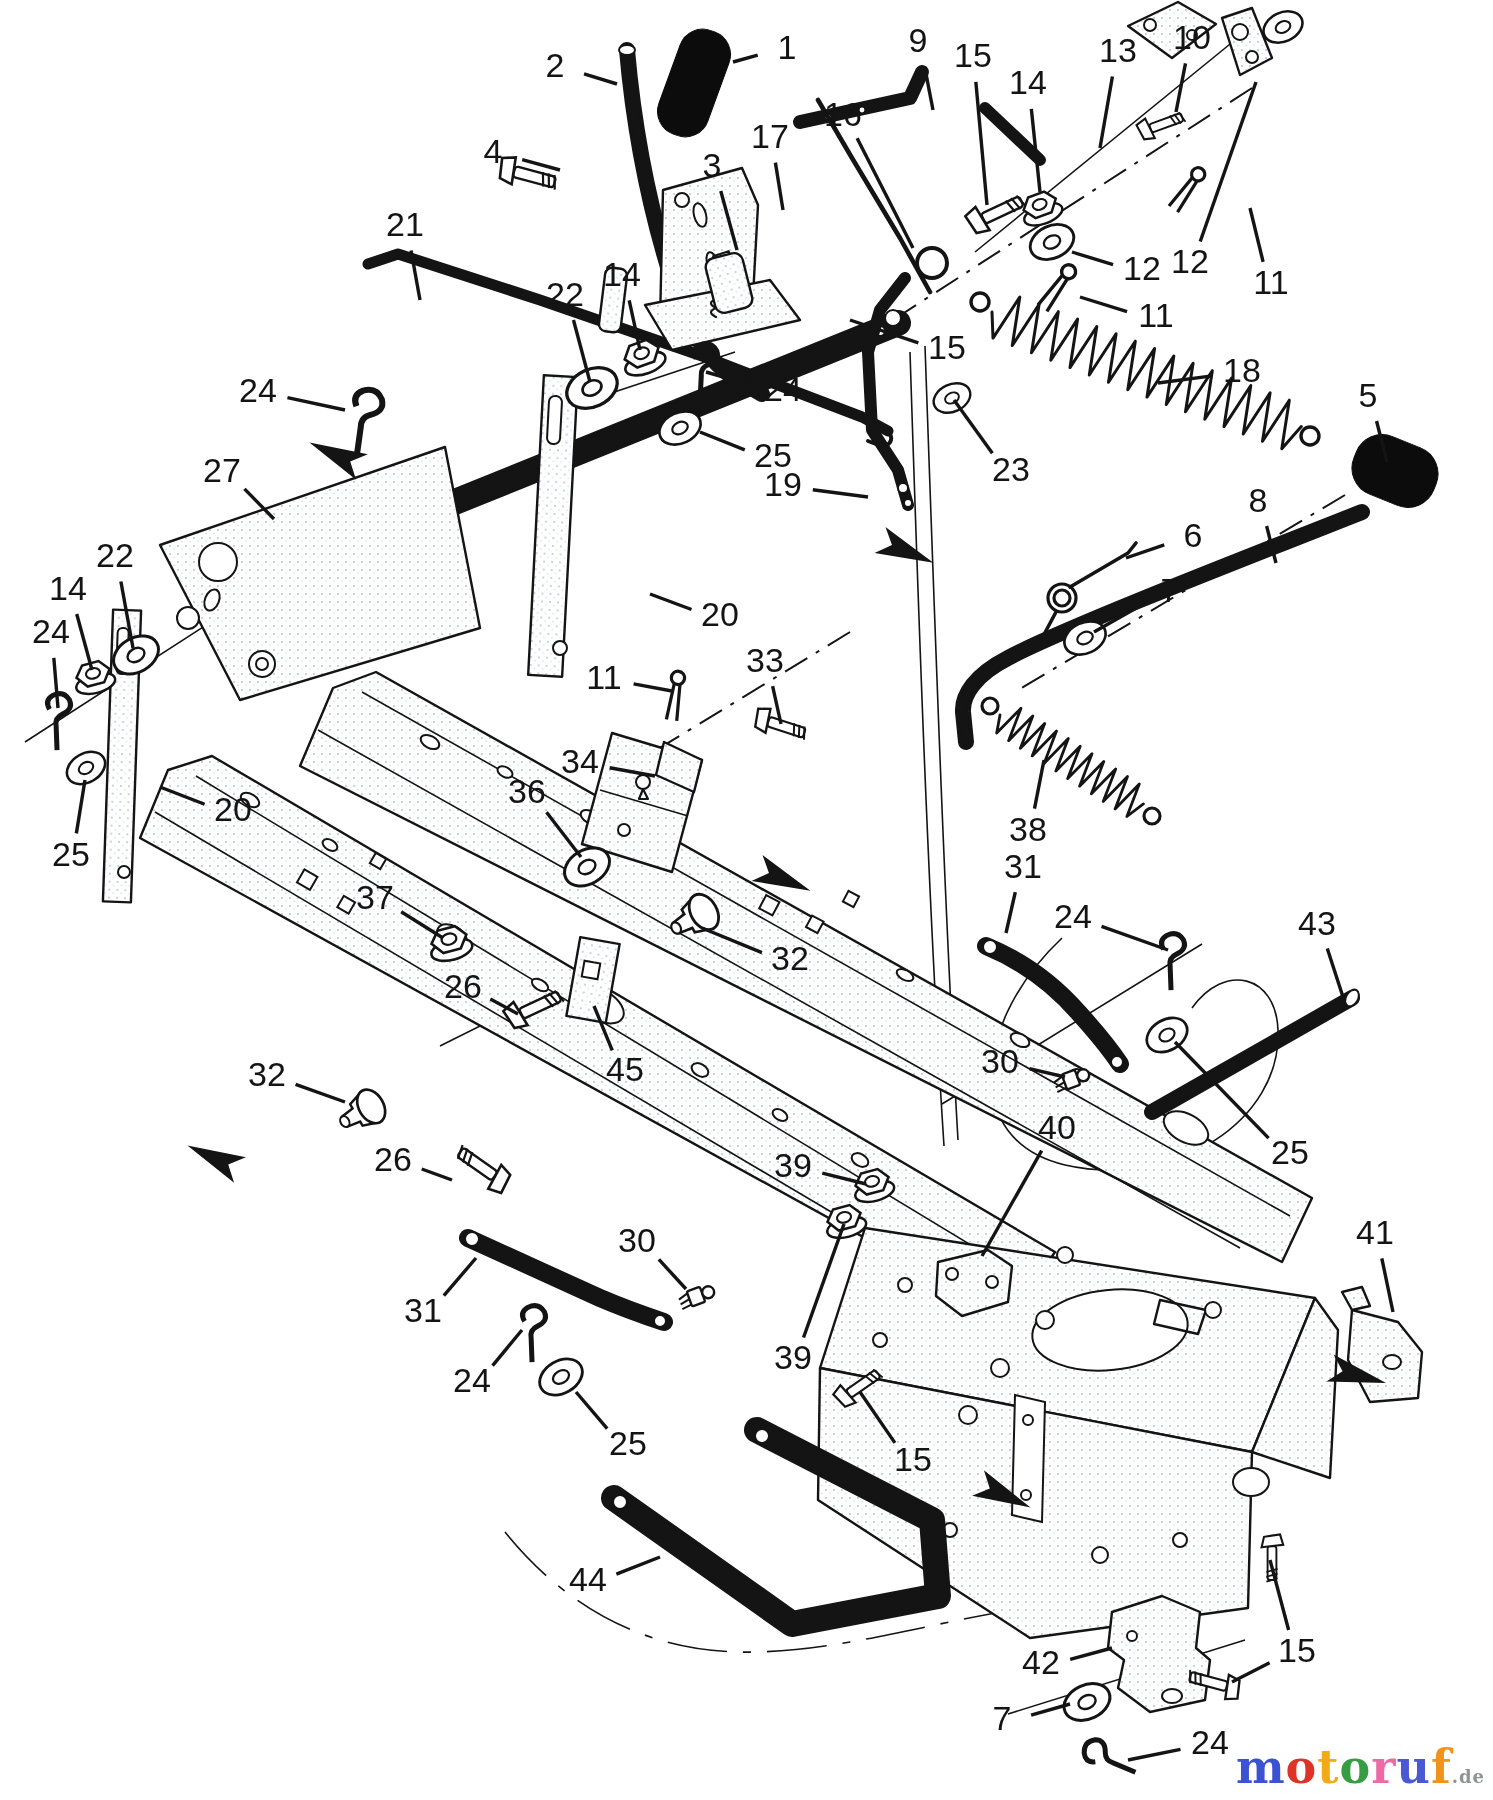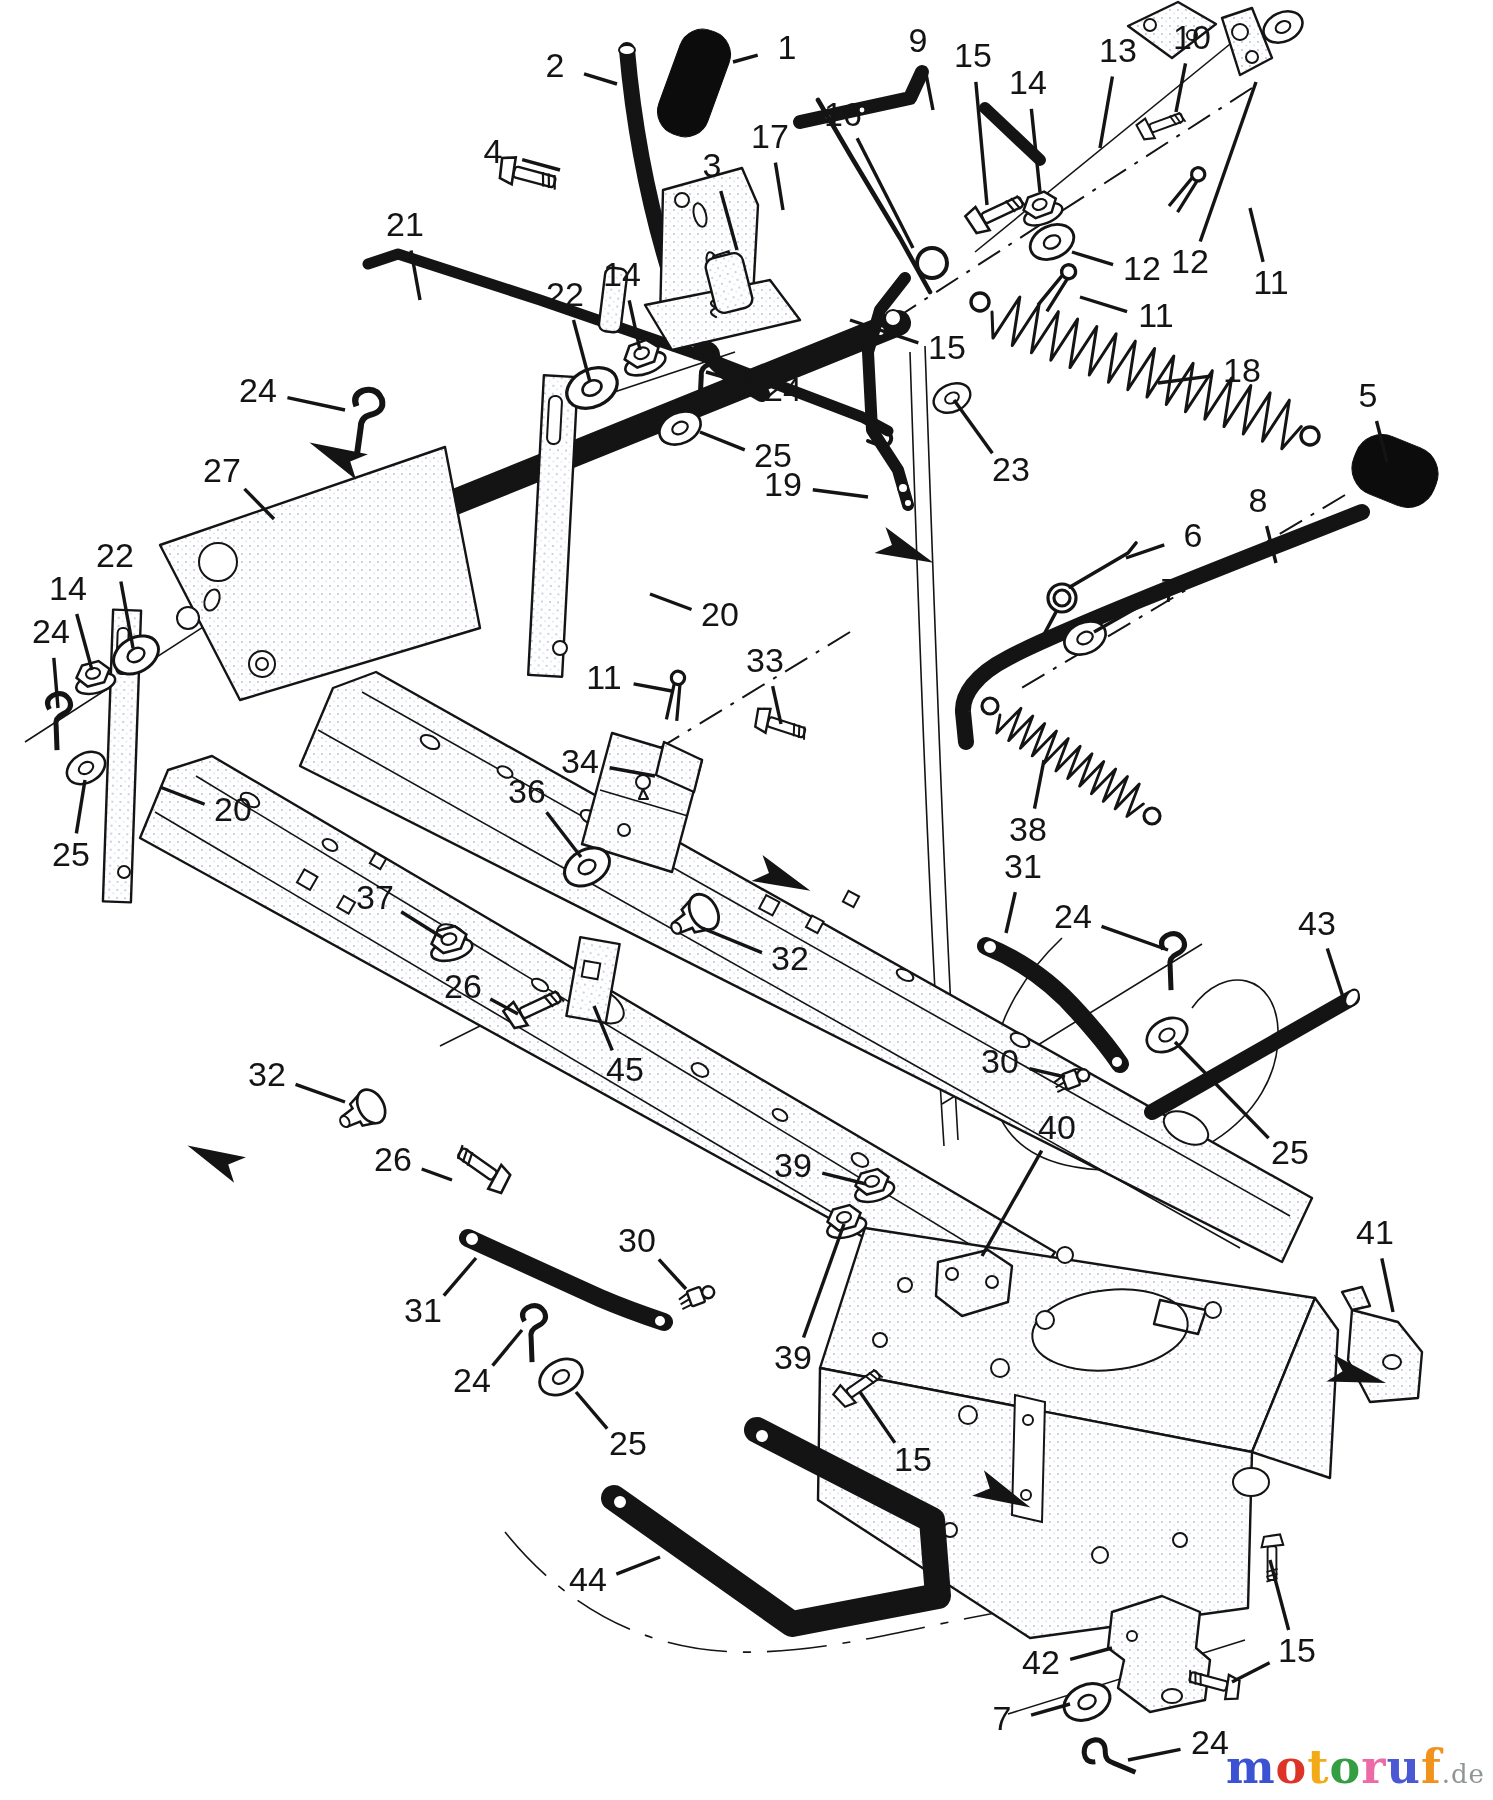--- a/index.html
+++ b/index.html
@@ -7,21 +7,21 @@
          font-family:"Liberation Sans",sans-serif;}
   svg{position:absolute;left:0;top:0;}
   .ink{stroke:#141414;fill:none;stroke-linecap:round;stroke-linejoin:round;}
   .part{stroke:#141414;stroke-width:2.4;fill:url(#stip);stroke-linejoin:round;}
   .hole{stroke:#141414;stroke-width:2;fill:#ffffff;}
   .thin{stroke:#141414;stroke-width:1.6;fill:none;}
   .dashdot{stroke:#141414;stroke-width:2;fill:none;stroke-dasharray:26 10 4 10;}
   .callout-num{font-family:"Liberation Sans",sans-serif;font-size:34px;fill:#141414;}
   #watermark{position:absolute;right:8px;bottom:6px;font-family:"DejaVu Serif",serif;
              font-weight:bold;font-size:46px;letter-spacing:1px;user-select:none;}
-  #watermark .suffix{font-size:26px;font-weight:normal;}
+  #watermark .suffix{font-size:18px;font-weight:bold;}
 </style>
 </head>
 <body>
 
 <div id="stage">
 <svg width="1493" height="1800" viewBox="0 0 1493 1800">
   <defs>
     <pattern id="stip" width="8" height="8" patternUnits="userSpaceOnUse">
       <rect width="8" height="8" fill="#ffffff"></rect>
       <circle cx="2" cy="2" r="0.9" fill="#9fb0d0" opacity="0.85"></circle>

